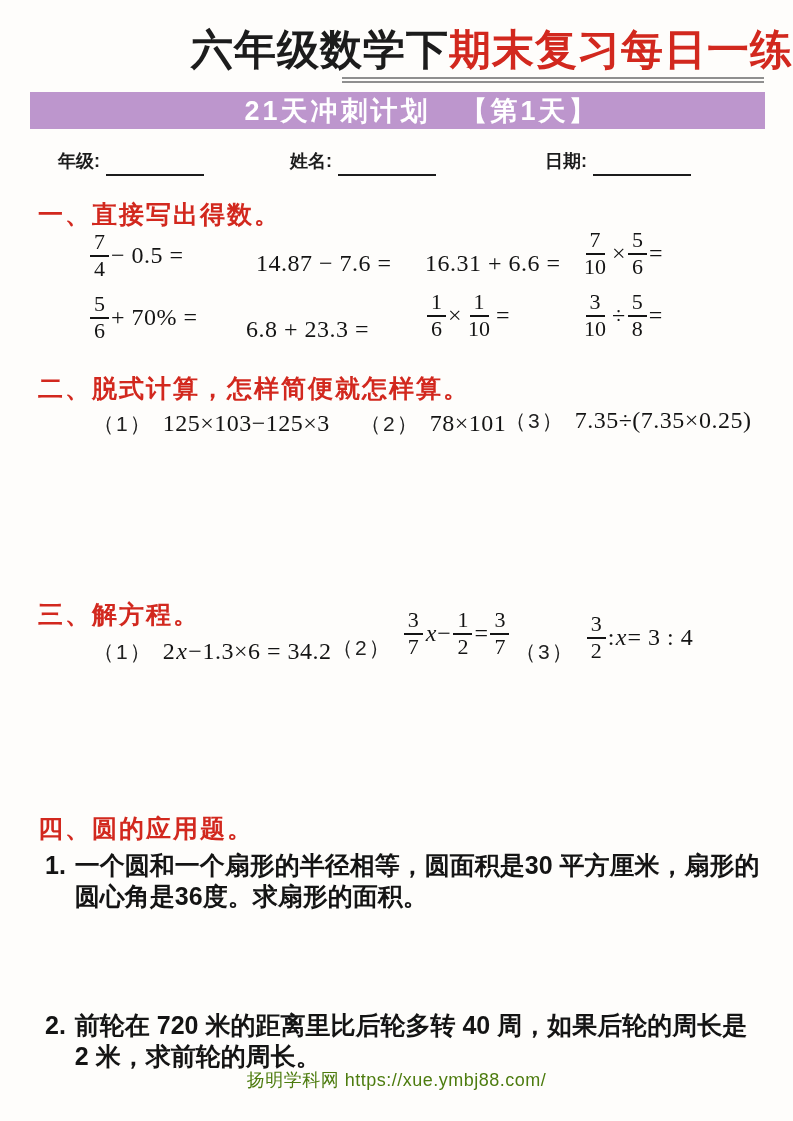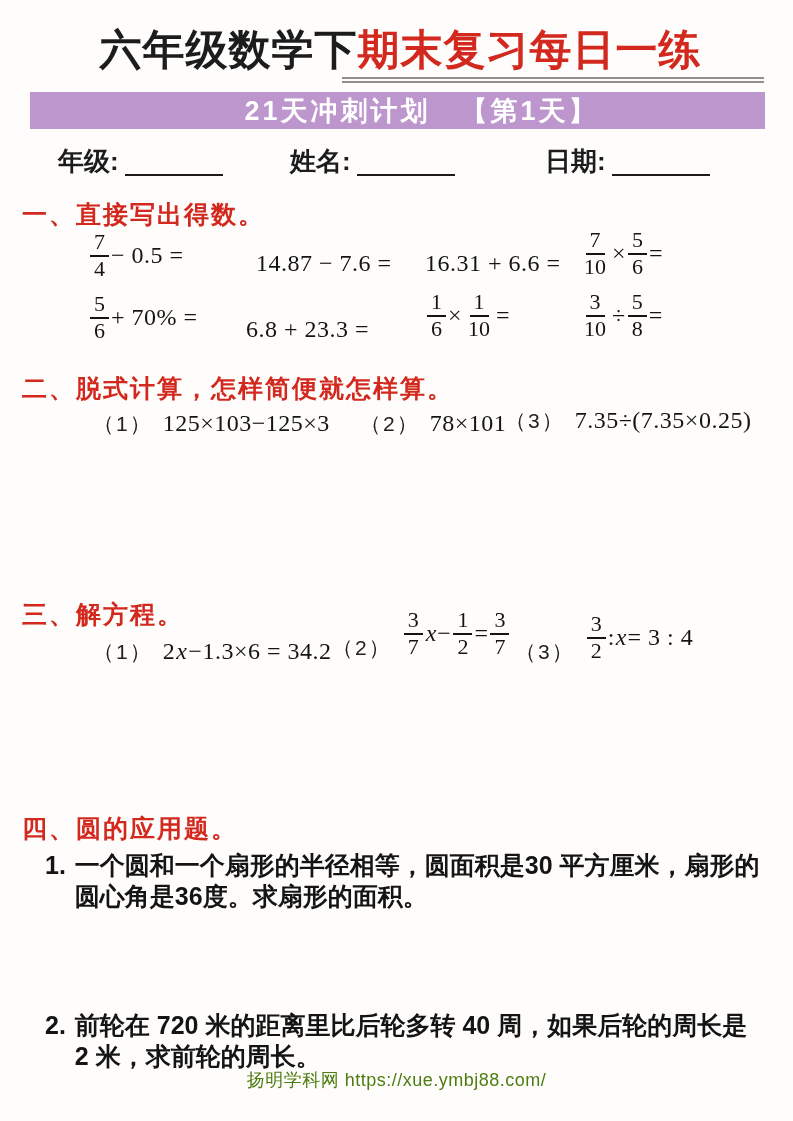--- a/index.html
+++ b/index.html
@@ -9,21 +9,21 @@
     width:793px; height:1121px;
     margin:0 auto;
     background:#fefdfb;
     overflow:hidden;
     font-family:"Liberation Sans", sans-serif;
     color:#1c1c1c;
   }
   
   .title {
     position:absolute; top:22px; left:0; width:100%;
-    text-align:center;
+    text-align:right;
     font-size:42px; font-weight:bold; letter-spacing:1px;
     white-space:nowrap;
     padding-left:8px;
   }
   .title .red { color:#d2281e; }
   .title-underline {
     position:absolute; left:342px; top:77px; width:422px; height:6px;
     border-top:2px solid #8f8f8f; border-bottom:2px solid #8f8f8f;
   }
   .banner {
@@ -33,29 +33,29 @@
   }
   .banner span {
     color:#ffffff; font-size:27px; font-weight:bold; letter-spacing:3px;
     white-space:nowrap;
     margin-left:48px;
   }
   
   .info-field {
     position:absolute; top:146px;
     display:flex; align-items:flex-end;
-    font-size:26px; font-weight:bold; line-height:30px;
+    font-size:18px; font-weight:bold; line-height:30px;
   }
   .blank {
     display:inline-block; width:98px; height:24px;
     border-bottom:2.5px solid #1c1c1c; margin-left:6px;
   }
   
   .sec-heading {
-    position:absolute; left:22px;
+    position:absolute; left:38px;
     color:#d2281e; font-size:25px; font-weight:bold; letter-spacing:2px;
     white-space:nowrap;
   }
   
   .math {
     position:absolute;
     display:flex; align-items:center;
     font-family:"Liberation Serif", serif;
     font-size:24px; color:#141414; white-space:nowrap;
   }

